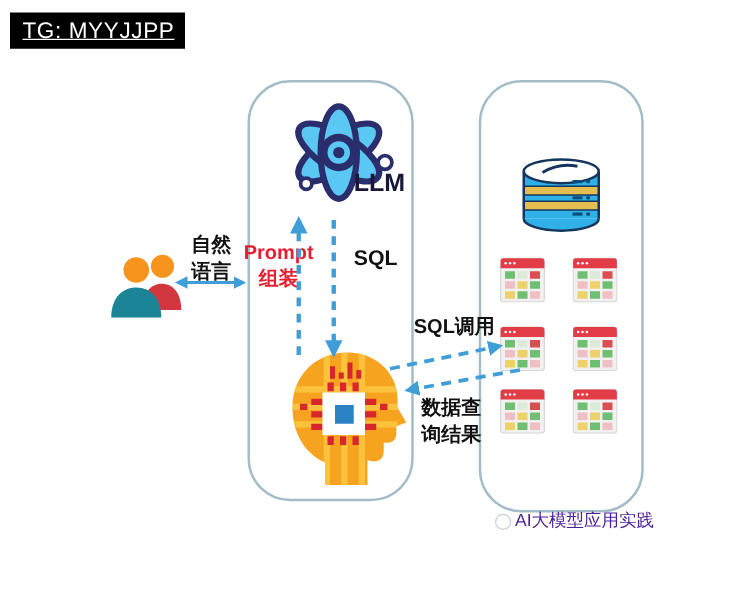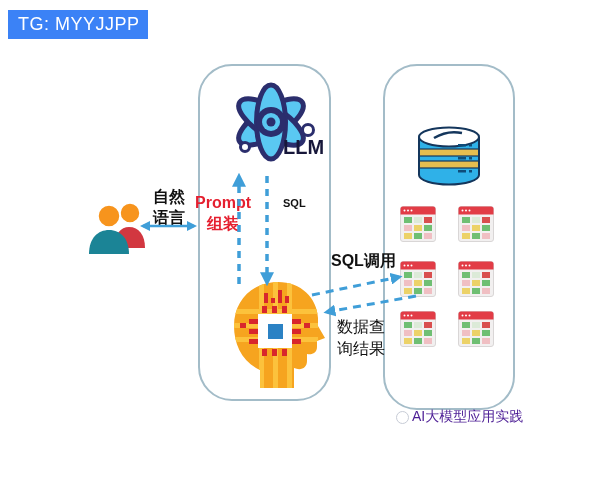--- a/index.html
+++ b/index.html
@@ -1,44 +1,44 @@
 <!DOCTYPE html>
 <html><head>
 <meta charset="utf-8">
 <style>
   * { margin:0; padding:0; box-sizing:border-box; }
   html,body { width:600px; height:480px; background:#ffffff; overflow:hidden;
     font-family:"Liberation Sans", sans-serif; }
   .stage { position:relative; width:600px; height:480px; background:#fff; }
 
-  .badge { position:absolute; background:#3b82f6; color:#fff; }
+  .badge { position:absolute; background:#000000; color:#fff;text-decoration:underline; }
   .tg-badge { left:8px; top:10px; width:140px; height:29px; font-size:18px;
     line-height:29px; padding-left:10px; letter-spacing:0.5px; }
   .url-badge { left:277px; top:442px; width:323px; height:31px; font-size:19px;
     line-height:31px; padding-left:12px; letter-spacing:0.3px; }
 
   .container-box { position:absolute; border:2px solid #a3bcc8; border-radius:34px;
     background:transparent; z-index:1; }
   .left-box  { left:198px; top:64px; width:133px; height:337px; }
   .right-box { left:383px; top:64px; width:132px; height:346px; }
 
   .abs { position:absolute; z-index:2; }
   .label { position:absolute; z-index:3; color:#111; }
 
   .llm-label { left:283px; top:136px; font-size:20px; font-weight:bold; color:#17173a; }
   .prompt-label { left:188px; top:192px; width:70px; text-align:center;
     color:#e51f2f; font-size:16px; font-weight:bold; line-height:21px; }
-  .sql-label { left:283px; top:197px; font-size:11px; font-weight:bold; }
+  .sql-label { left:283px; top:197px; font-size:17px; font-weight:bold; }
   .agent-caption { left:198px; top:403px; width:133px; text-align:center;
     font-size:21px; font-weight:bold; }
   .nl-label { left:146px; top:186px; width:46px; text-align:center;
     font-size:16px; font-weight:bold; line-height:21px; }
   .sql-call-label { left:331px; top:251px; font-size:16px; font-weight:bold; }
   .result-label { left:335px; top:316px; width:52px; text-align:center;
-    font-size:16px; font-weight:normal; line-height:22px; }
+    font-size:16px; font-weight:bold; line-height:22px; }
 
   .watermark { left:396px; top:408px; z-index:4; color:#4c1d95; font-size:14px;
     display:flex; align-items:center; gap:3px; }
   .wm-circle { width:13px; height:13px; border:1.5px solid #c7ccd6;
     border-radius:50%; display:inline-block; }
 
   .arrow-overlay { position:absolute; left:0; top:0; z-index:5; pointer-events:none; }
 
   .tables-grid { position:absolute; left:399px; top:205px; width:100px; height:145px;
     z-index:2; }

